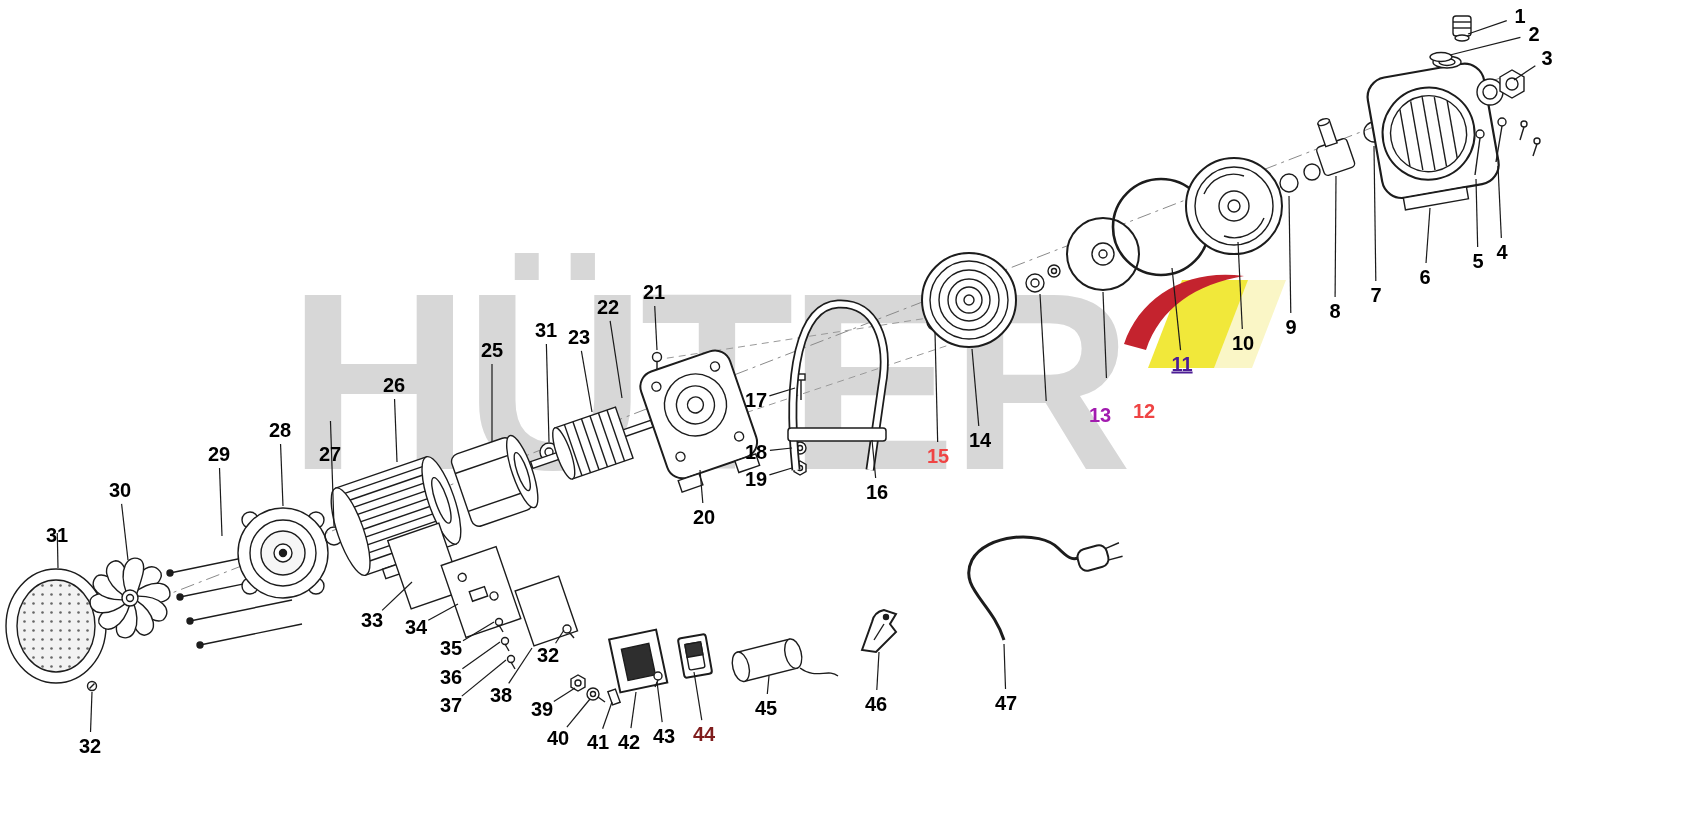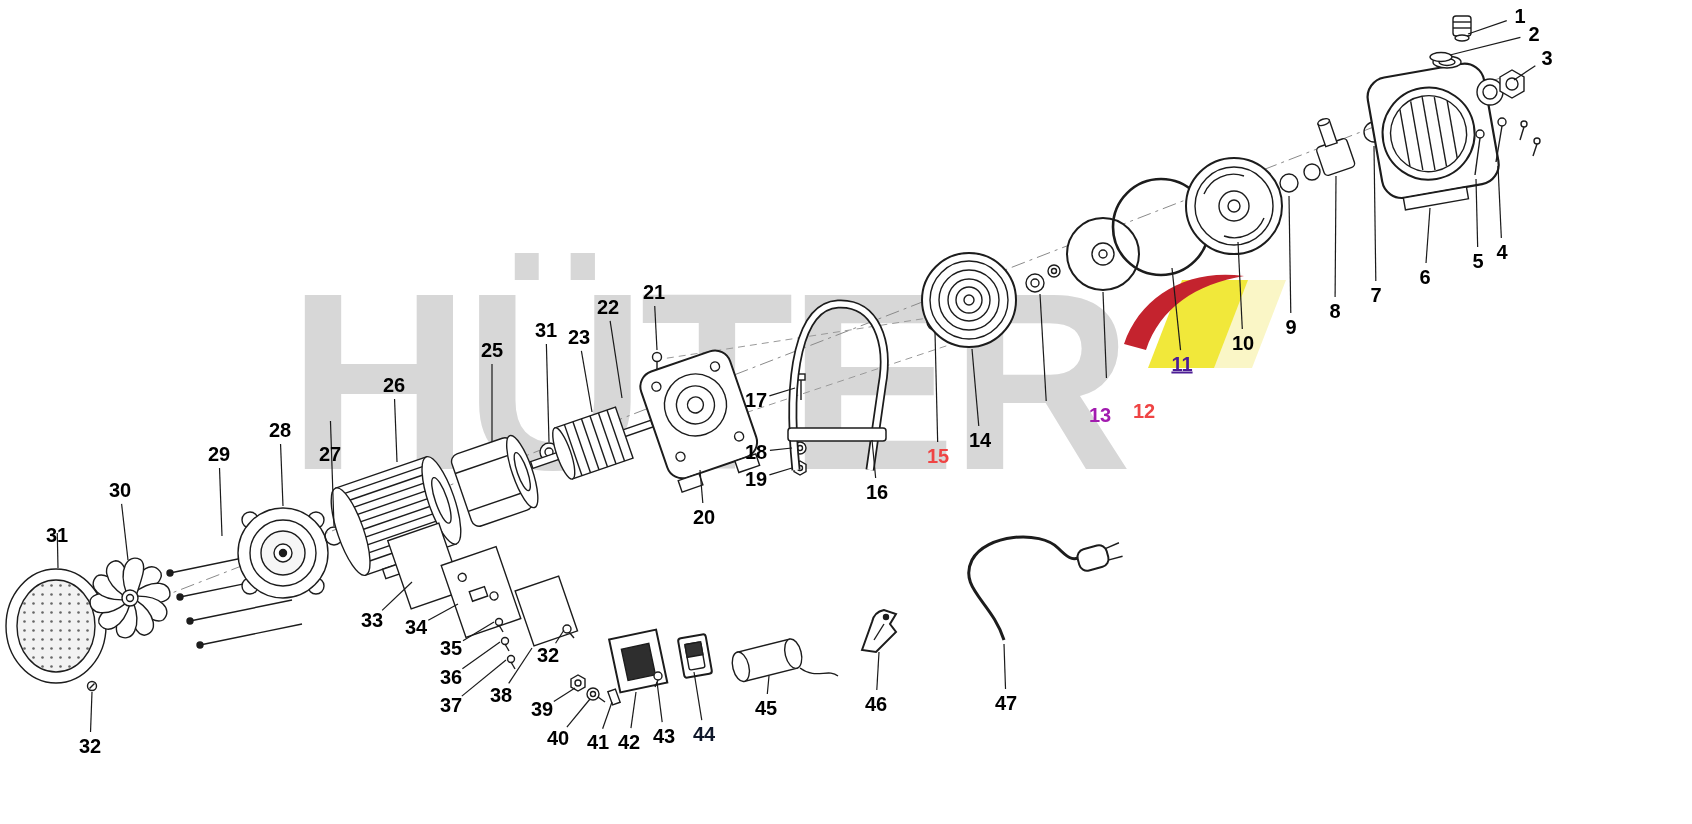--- a/index.html
+++ b/index.html
@@ -452,19 +452,19 @@
       <div class="part-label" style="left: 451px; top: 648px; color: rgb(0, 0, 0);">35</div>
       <div class="part-label" style="left: 451px; top: 677px; color: rgb(0, 0, 0);">36</div>
       <div class="part-label" style="left: 451px; top: 705px; color: rgb(0, 0, 0);">37</div>
       <div class="part-label" style="left: 501px; top: 695px; color: rgb(0, 0, 0);">38</div>
       <div class="part-label" style="left: 548px; top: 655px; color: rgb(0, 0, 0);">32</div>
       <div class="part-label" style="left: 542px; top: 709px; color: rgb(0, 0, 0);">39</div>
       <div class="part-label" style="left: 558px; top: 738px; color: rgb(0, 0, 0);">40</div>
       <div class="part-label" style="left: 598px; top: 742px; color: rgb(0, 0, 0);">41</div>
       <div class="part-label" style="left: 629px; top: 742px; color: rgb(0, 0, 0);">42</div>
       <div class="part-label" style="left: 664px; top: 736px; color: rgb(0, 0, 0); text-align: right;">43</div>
-      <div class="part-label" style="left: 704px; top: 734px; color: #0f172a;">44</div>
+      <div class="part-label" style="left: 704px; top: 734px; color: #7f1d1d;">44</div>
       <div class="part-label" style="left: 766px; top: 708px; color: rgb(0, 0, 0);">45</div>
       <div class="part-label" style="left: 876px; top: 704px; color: rgb(0, 0, 0);">46</div>
       <div class="part-label" style="left: 1006px; top: 703px; color: rgb(0, 0, 0);">47</div>
     </div>
 
 </div>
 
 </body></html>

